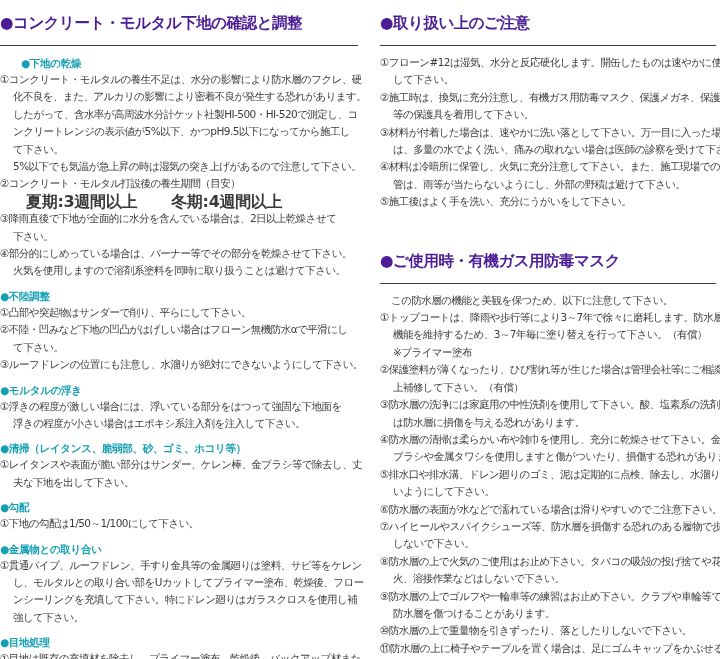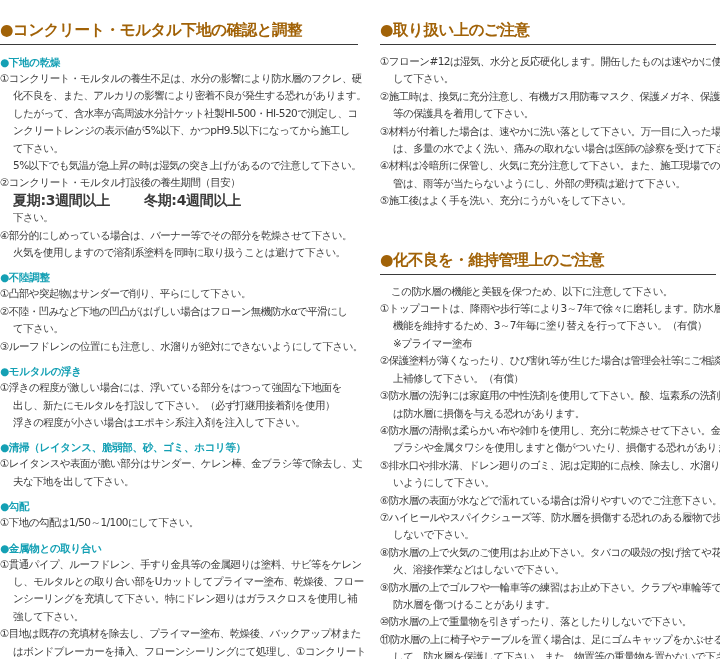--- a/index.html
+++ b/index.html
@@ -6,40 +6,40 @@
     body {
       width: 720px; height: 659px; overflow: hidden;
       font-family: "DejaVu Sans", "Liberation Sans", sans-serif;
       color: #3a3a3a;
     }
     .page { position: relative; width: 720px; height: 659px; }
     .col { position: absolute; top: 0; }
     .col-left { left: 0; width: 358px; }
     .col-right { left: 380px; width: 336px; }
     .section-title {
-      font-size: 15.5px; font-weight: bold; color: #a16207;
+      font-size: 15.5px; font-weight: bold; color: #4c1d95;
       letter-spacing: -0.5px; white-space: nowrap;
-      padding-top: 12px; padding-bottom: 4px; margin: 8px 0 0 0;
+      padding-top: 12px; padding-bottom: 12px; margin: 1px 0 0 0;
       border-bottom: 1.5px solid #3a3a3a;
       line-height: 20px;
     }
     .section-title.second { margin-top: 28px; }
     .sub-head {
       font-size: 10.5px; font-weight: bold; color: #14a0b4;
       line-height: 16px; margin-top: 8px; letter-spacing: -0.3px; white-space: nowrap;
     }
-    .sub-head.first { margin-top: 9px; }
+    .sub-head.first { margin-top: 9px; padding-left: 21px; }
     .item {
       font-size: 10.5px; line-height: 17.4px; letter-spacing: -0.55px;
       padding-left: 13px; text-indent: -13px;
     }
     .item .line { display: block; text-indent: 0; white-space: nowrap; }
     .item .line.first { text-indent: -13px; }
     .bold-line {
-      font-size: 14px; line-height: 17.4px; font-weight: bold; padding-left: 13px; white-space: nowrap;
+      font-size: 16px; line-height: 17.4px; font-weight: bold; padding-left: 26px; white-space: nowrap;
       letter-spacing: -0.3px;
     }
     .bold-line span + span { margin-left: 34px; }
     .intro {
       font-size: 10.5px; line-height: 17.4px; letter-spacing: -0.55px; white-space: nowrap; margin-top: 8px; margin-left: 11px;
     }
     .right-list { margin-top: 8px; }
   </style>
 </head>
 <body>
@@ -58,20 +58,21 @@
       <span class="line">て下さい。</span>
       <span class="line">5%以下でも気温が急上昇の時は湿気の突き上げがあるので注意して下さい。</span>
     </div>
     <div class="item">
       <span class="line first">②コンクリート・モルタル打設後の養生期間（目安）</span>
     </div>
     <div class="bold-line">
       <span>夏期:3週間以上</span><span>冬期:4週間以上</span>
     </div>
     <div class="item">
+      <span class="line first">③降雨直後で下地が全面的に水分を含んでいる場合は、2日以上乾燥させて</span>
       <span class="line">下さい。</span>
     </div>
     <div class="item">
       <span class="line first">④部分的にしめっている場合は、バーナー等でその部分を乾燥させて下さい。</span>
       <span class="line">火気を使用しますので溶剤系塗料を同時に取り扱うことは避けて下さい。</span>
     </div>
 
     <div class="sub-head">●不陸調整</div>
     <div class="item">
       <span class="line first">①凸部や突起物はサンダーで削り、平らにして下さい。</span>
@@ -80,21 +81,20 @@
       <span class="line first">②不陸・凹みなど下地の凹凸がはげしい場合はフローン無機防水αで平滑にし</span>
       <span class="line">て下さい。</span>
     </div>
     <div class="item">
       <span class="line first">③ルーフドレンの位置にも注意し、水溜りが絶対にできないようにして下さい。</span>
     </div>
 
     <div class="sub-head">●モルタルの浮き</div>
     <div class="item">
       <span class="line first">①浮きの程度が激しい場合には、浮いている部分をはつって強固な下地面を</span>
-      <span class="line">出し、新たにモルタルを打設して下さい。（必ず打継用接着剤を使用）</span>
       <span class="line">浮きの程度が小さい場合はエポキシ系注入剤を注入して下さい。</span>
     </div>
 
     <div class="sub-head">●清掃（レイタンス、脆弱部、砂、ゴミ、ホコリ等）</div>
     <div class="item">
       <span class="line first">①レイタンスや表面が脆い部分はサンダー、ケレン棒、金ブラシ等で除去し、丈</span>
       <span class="line">夫な下地を出して下さい。</span>
     </div>
 
     <div class="sub-head">●勾配</div>
@@ -103,20 +103,21 @@
     </div>
 
     <div class="sub-head">●金属物との取り合い</div>
     <div class="item">
       <span class="line first">①貫通パイプ、ルーフドレン、手すり金具等の金属廻りは塗料、サビ等をケレン</span>
       <span class="line">し、モルタルとの取り合い部をUカットしてプライマー塗布、乾燥後、フロー</span>
       <span class="line">ンシーリングを充填して下さい。特にドレン廻りはガラスクロスを使用し補</span>
       <span class="line">強して下さい。</span>
     </div>
 
+    <div class="sub-head">●目地処理</div>
     <div class="item">
       <span class="line first">①目地は既存の充填材を除去し、プライマー塗布、乾燥後、バックアップ材また</span>
       <span class="line">はボンドブレーカーを挿入、フローンシーリングにて処理し、①コンクリート</span>
       <span class="line">使用し補強して下さい。</span>
     </div>
 
   </div>
 
   <div class="col col-right">
     <div class="section-title">●取り扱い上のご注意</div>
@@ -135,21 +136,21 @@
       </div>
       <div class="item">
         <span class="line first">④材料は冷暗所に保管し、火気に充分注意して下さい。また、施工現場での保</span>
         <span class="line">管は、雨等が当たらないようにし、外部の野積は避けて下さい。</span>
       </div>
       <div class="item">
         <span class="line first">⑤施工後はよく手を洗い、充分にうがいをして下さい。</span>
       </div>
     </div>
 
-    <div class="section-title second">●化不良を・維持管理上のご注意</div>
+    <div class="section-title second">●ご使用時・有機ガス用防毒マスク</div>
     <div class="intro">この防水層の機能と美観を保つため、以下に注意して下さい。</div>
     <div>
       <div class="item">
         <span class="line first">①トップコートは、降雨や歩行等により3～7年で徐々に磨耗します。防水層の</span>
         <span class="line">機能を維持するため、3～7年毎に塗り替えを行って下さい。（有償）</span>
         <span class="line">※プライマー塗布</span>
       </div>
       <div class="item">
         <span class="line first">②保護塗料が薄くなったり、ひび割れ等が生じた場合は管理会社等にご相談の</span>
         <span class="line">上補修して下さい。（有償）</span>

